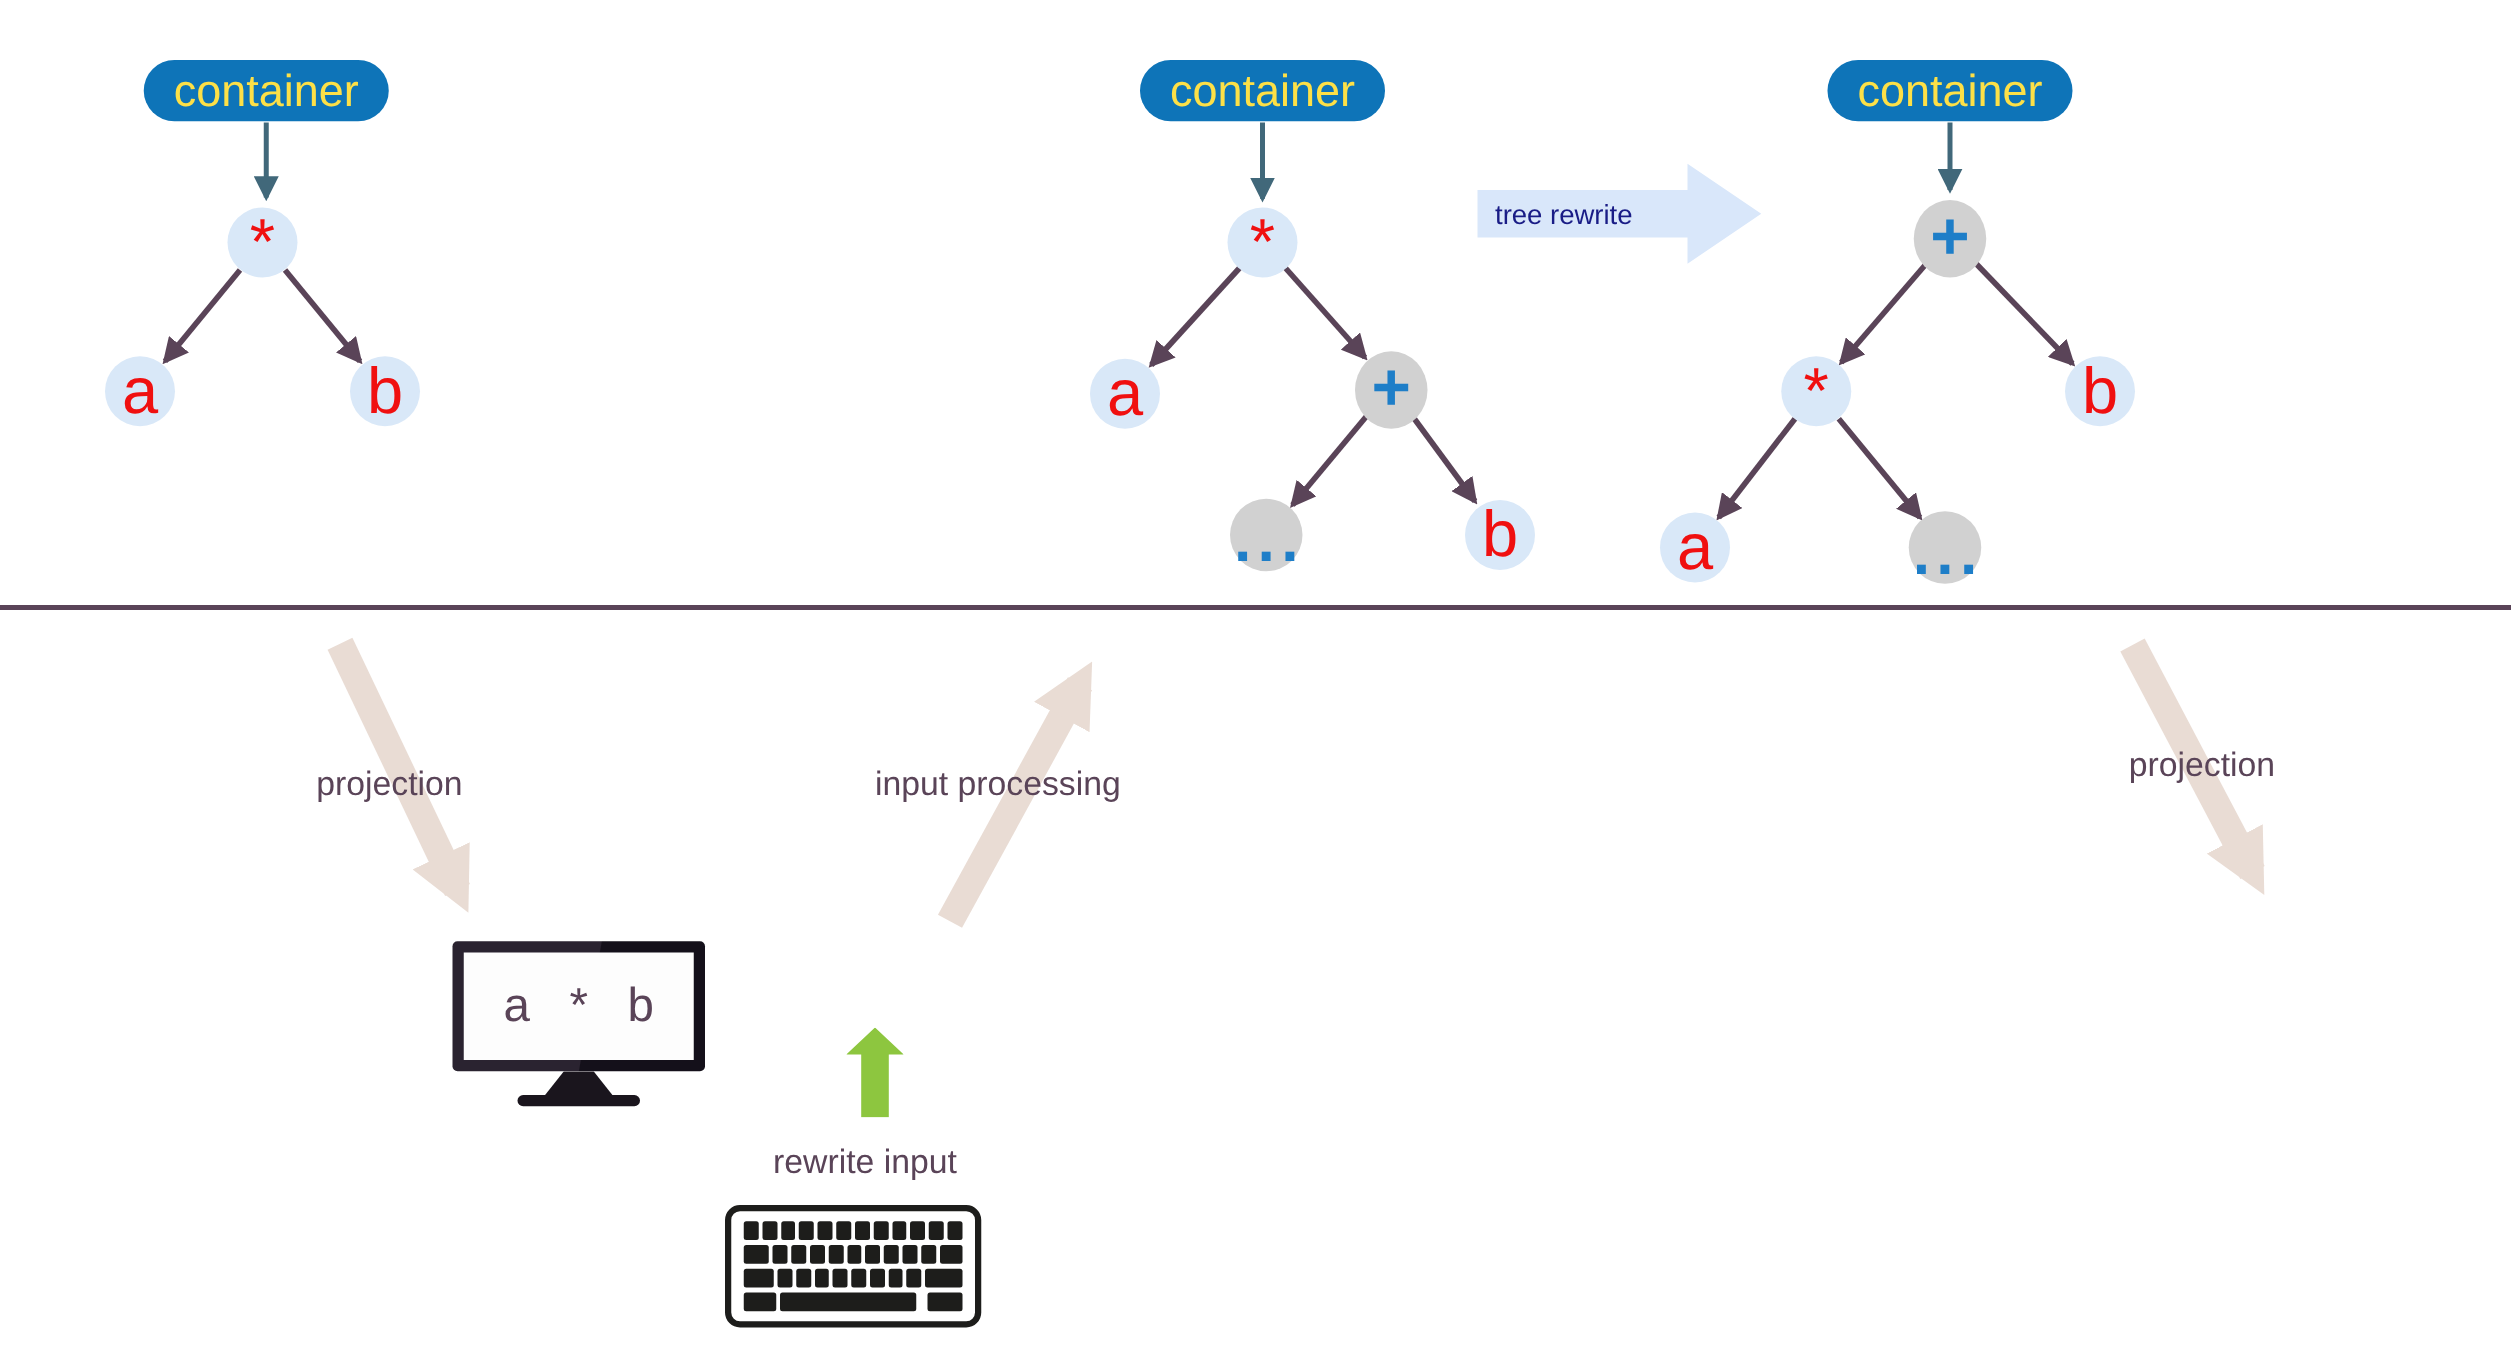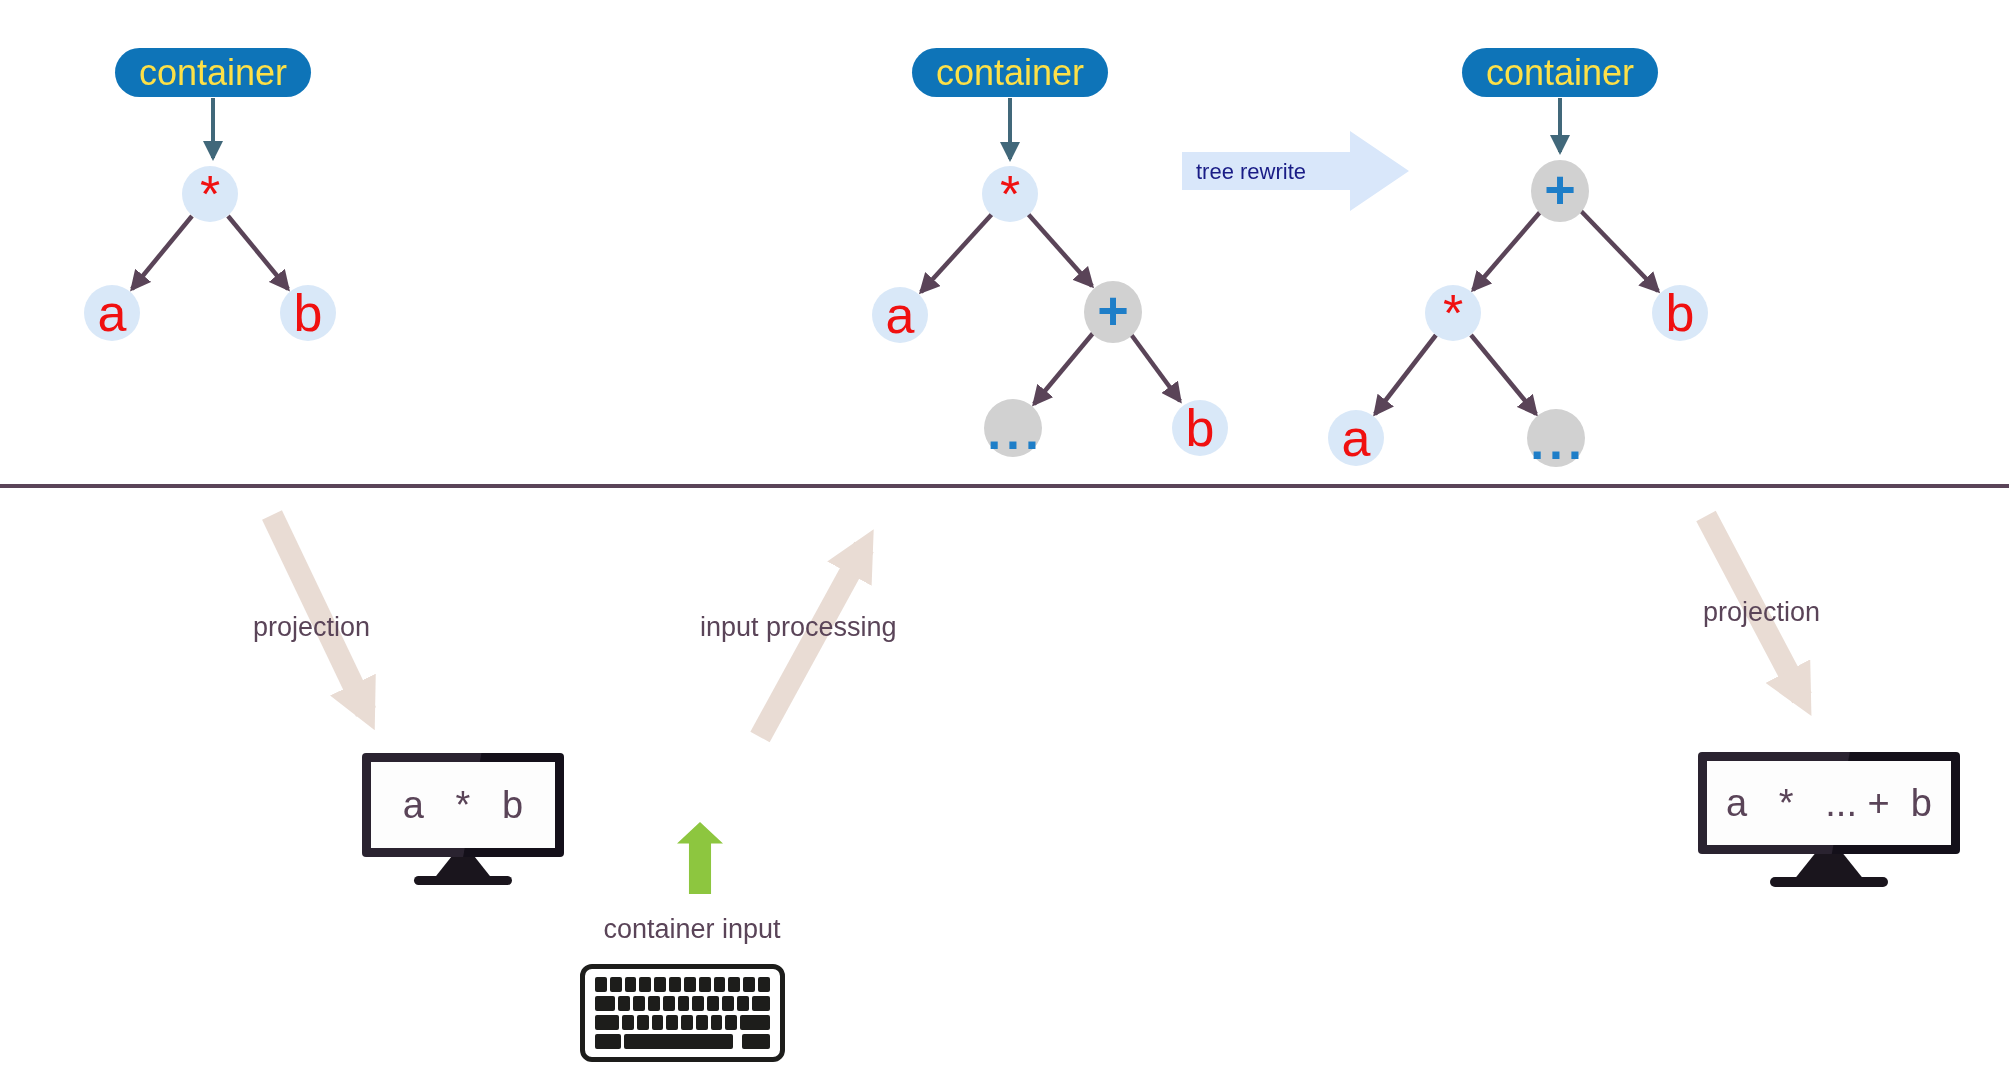--- a/index.html
+++ b/index.html
@@ -142,42 +142,33 @@
   <div class="pill pill-r">container</div>
   <div class="node gray opplus n-r-plus">+</div>
   <div class="node blue opstar n-r-star">*</div>
   <div class="node blue leaf n-r-b">b</div>
   <div class="node blue leaf n-r-a">a</div>
   <div class="node gray dots n-r-dots">...</div>
 
   <div class="lbl lbl-proj-l">projection</div>
   <div class="lbl lbl-inproc">input processing</div>
   <div class="lbl lbl-proj-r">projection</div>
-  <div class="lbl lbl-kbd">container input</div>
+  <div class="lbl lbl-kbd">rewrite input</div>
 
   <div class="monitor mon-l">
     <div class="bezel">
       <div class="screen">
         <span class="screen-text">a   *   b</span>
       </div>
     </div>
     <div class="stand"></div>
     <div class="base"></div>
   </div>
 
 
-  <div class="monitor mon-r">
-    <div class="bezel">
-      <div class="screen">
-        <span class="screen-text">a   *   ... +  b</span>
-      </div>
-    </div>
-    <div class="stand"></div>
-    <div class="base"></div>
-  </div>
 
   <div class="green-arrow"></div>
 
   <div class="keyboard">
     <div class="krow">
       <span class="kwrap"><span class="key"></span><span class="key"></span><span class="key"></span><span class="key"></span><span class="key"></span><span class="key"></span><span class="key"></span><span class="key"></span><span class="key"></span><span class="key"></span><span class="key"></span><span class="key"></span></span>
     </div>
     <div class="krow">
       <span class="kfix w20"></span>
       <span class="kwrap"><span class="key"></span><span class="key"></span><span class="key"></span><span class="key"></span><span class="key"></span><span class="key"></span><span class="key"></span><span class="key"></span><span class="key"></span></span>

